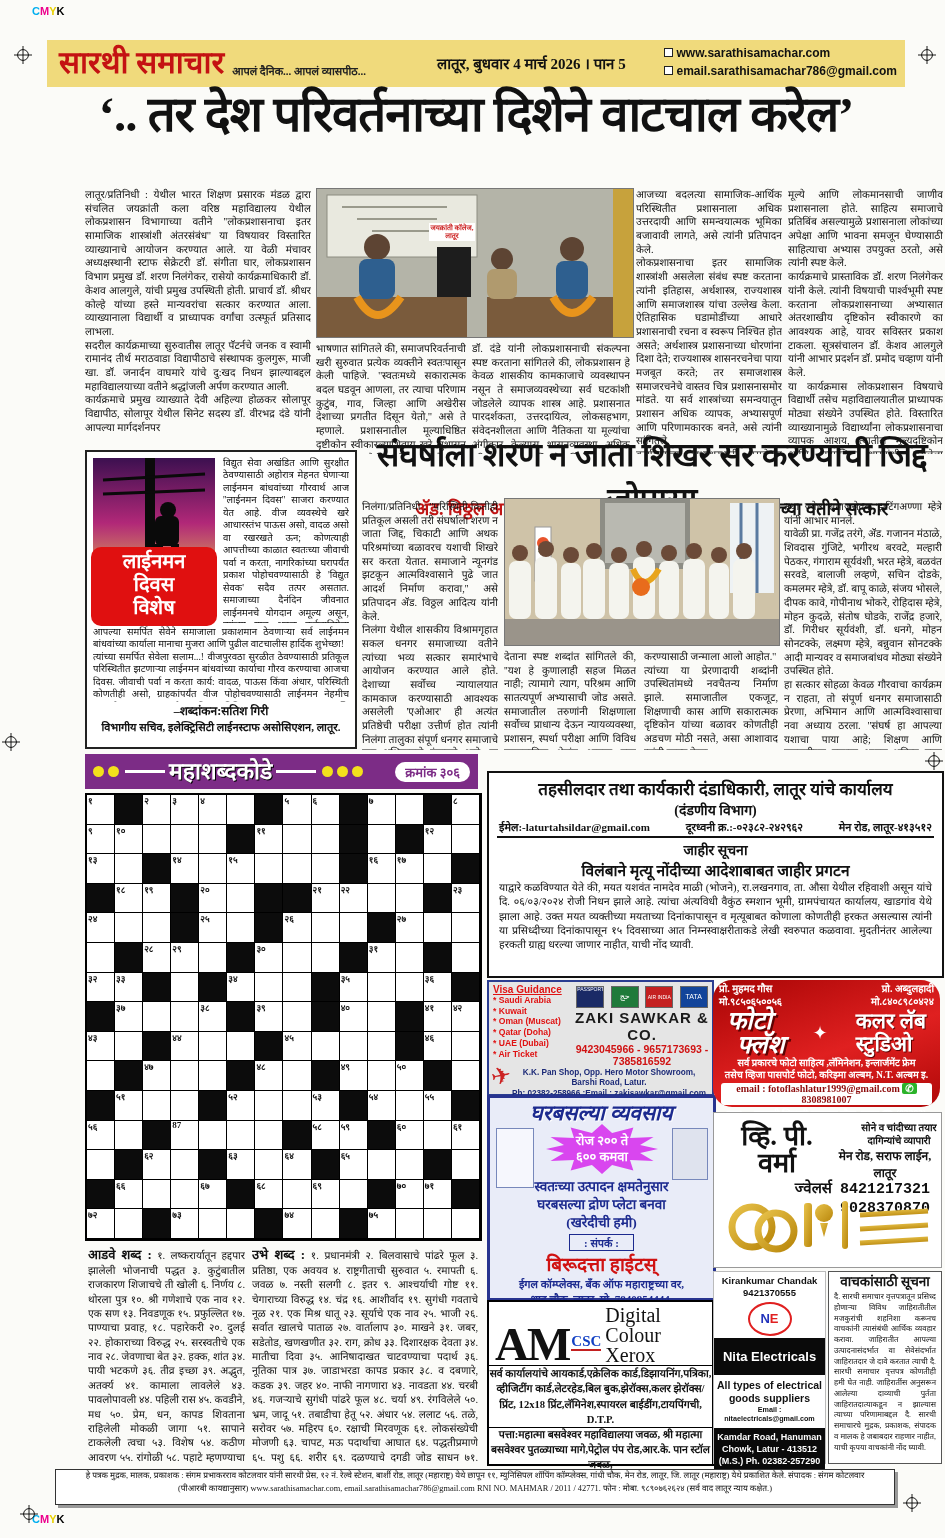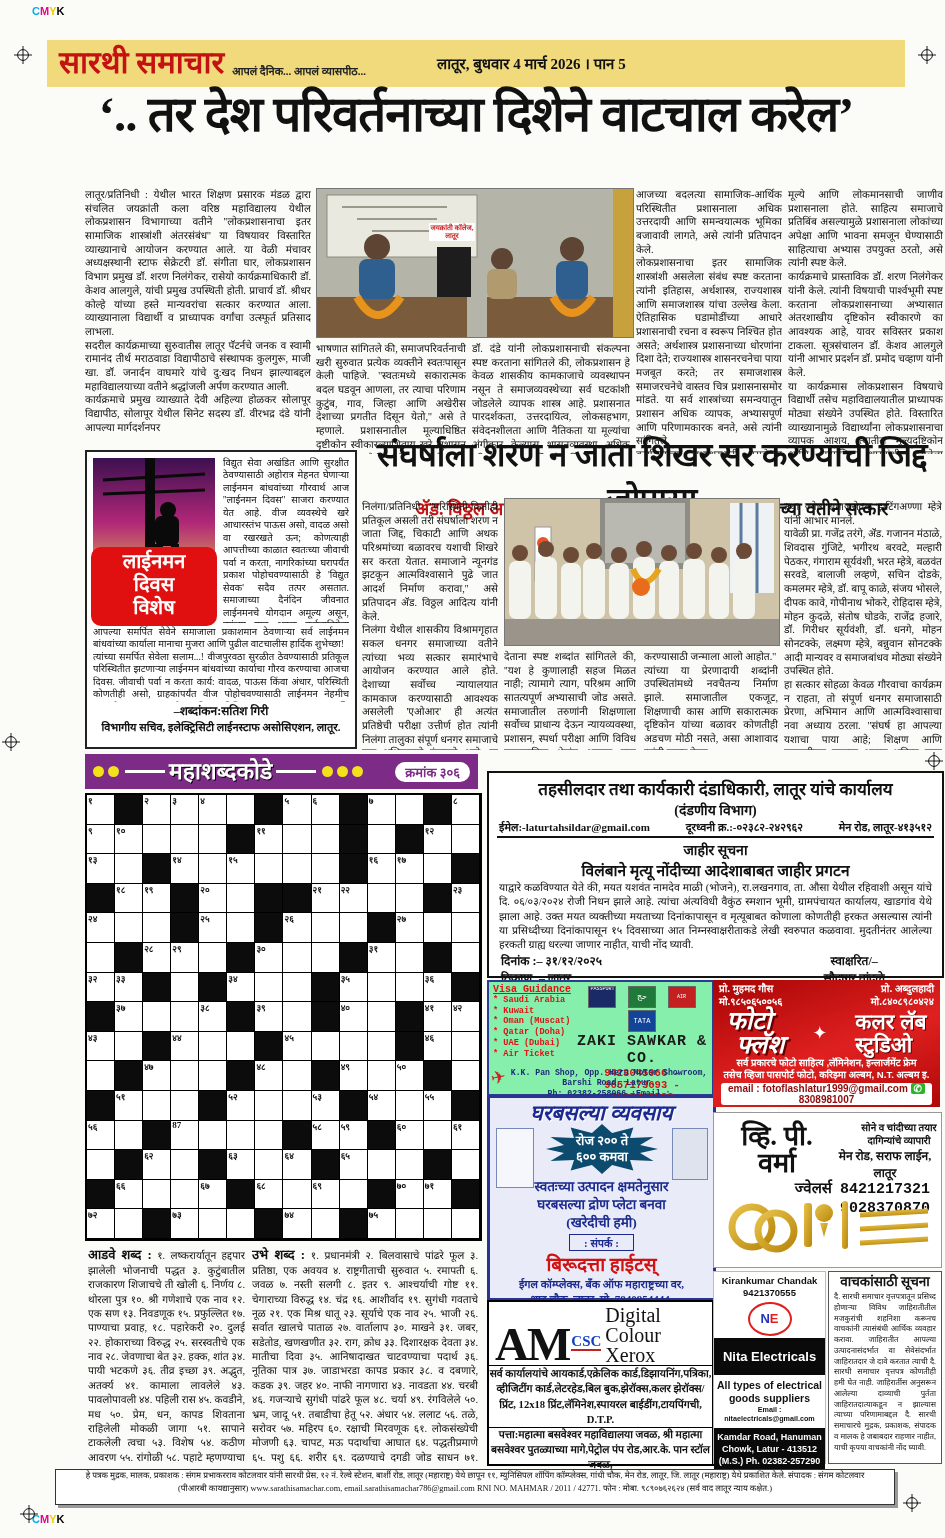--- a/index.html
+++ b/index.html
@@ -51,40 +51,40 @@
   .tah{border:2.5px solid #111;background:#fff;font-family:"Liberation Serif",serif;}
   .tah .t1{font-size:17px;font-weight:bold;}
   .tah .t2{font-size:14px;font-weight:bold;}
   .tah .row{display:flex;justify-content:space-between;font-size:11px;font-weight:bold;padding:0 10px;}
   .tah hr{border:none;border-top:2px solid #111;margin:2px 8px;}
   .tah .h2{font-size:15.5px;font-weight:bold;}
   .tah .h3{font-size:14px;font-weight:bold;}
   .tah .body{font-size:10.6px;line-height:1.35;padding:0 10px;text-align:justify;}
   .tah .bot{display:flex;justify-content:space-between;padding:0 12px;font-size:12px;font-weight:bold;}
   
-  .zaki{border:2px solid #2b3d91;background:#86efac;font-family:Liberation Mono, monospace;}
+  .zaki{border:2px solid #2b3d91;background:#e5e5e5;font-family:Liberation Sans, sans-serif;}
   .zk-vg{color:#e01212;font-weight:bold;font-size:10px;text-decoration:underline;}
   .zk-li{color:#e01212;font-weight:bold;font-size:8.6px;line-height:1.25;}
   .zk-name{font-size:15px;font-weight:bold;letter-spacing:1px;color:#1a1a1a;}
   .zk-num{color:#d01212;font-weight:bold;font-size:10.5px;}
   .zk-ad{color:#1c2a77;font-weight:bold;font-size:8.2px;line-height:1.25;}
   .logochip{display:inline-block;width:26px;height:20px;margin:1px;border:1px solid #666;font-size:5px;color:#fff;text-align:center;overflow:hidden;line-height:1.1;vertical-align:top;}
   .plane{color:#c22;font-size:24px;transform:rotate(-12deg);display:inline-block;}
   
   .ghar{border:3px solid #28348f;background:#e9ecf8;font-family:"Liberation Serif",serif;}
   .gh-title{color:#1c2a8f;font-size:21px;font-weight:bold;font-style:italic;text-shadow:1px 1px 0 #fff;}
   .star{clip-path:polygon(50% 0%,59% 18%,78% 7%,75% 28%,96% 26%,84% 42%,100% 50%,84% 58%,96% 74%,75% 72%,78% 93%,59% 82%,50% 100%,41% 82%,22% 93%,25% 72%,4% 74%,16% 58%,0% 50%,16% 42%,4% 26%,25% 28%,22% 7%,41% 18%);
-        background:#0c4a6e;color:#fff;display:flex;flex-direction:column;align-items:center;justify-content:center;font-weight:bold;font-size:13px;line-height:1.25;text-align:center;}
+        background:#d946ef;color:#fff;display:flex;flex-direction:column;align-items:center;justify-content:center;font-weight:bold;font-size:13px;line-height:1.25;text-align:center;}
   .gh-line{color:#1c2a8f;font-weight:bold;font-size:13.5px;line-height:1.35;}
   .gh-cont{display:inline-block;border:1px solid #1c2a8f;color:#1c2a8f;font-weight:bold;font-size:11px;padding:0 14px;}
   .gh-red{color:#d01212;font-size:19px;font-weight:bold;}
   .gh-ad{color:#1c2a8f;font-weight:bold;font-size:11px;line-height:1.4;}
   .sketch{border:1px solid #7788bb;background:#f6f7fd;}
   
-  .pf{background:linear-gradient(160deg,#a80505,#e02020 55%,#b00808);color:#fff;font-family:Liberation Sans, sans-serif;}
+  .pf{background:linear-gradient(160deg,#a80505,#e02020 55%,#b00808);color:#fff;font-family:Liberation Serif, serif;border-radius:19px;}
   .pf .small{font-size:10px;font-weight:bold;line-height:1.25;}
   .pf-logo{font-size:25px;font-weight:bold;font-style:italic;line-height:.95;text-shadow:2px 2px 0 #5d0303;}
   .pf-right{font-size:21px;font-weight:bold;line-height:1.1;text-shadow:1px 1px 0 #5d0303;}
   .pf-desc{font-size:9.6px;font-weight:bold;text-align:center;line-height:1.3;}
   .pf-email{background:#fff;color:#8d0b0b;font-size:10px;font-weight:bold;text-align:center;border-radius:3px;margin:2px 8px;}
   .wa{background:#2bb32a;color:#fff;border-radius:2px;padding:0 3px;}
   .pf-bot{font-size:9.6px;font-weight:bold;text-align:center;}
   
   .verma{background:#fff;border:1px solid #999;}
   .vm-name{font-size:27px;font-weight:bold;line-height:1;}
@@ -159,20 +159,24 @@
       <line x1="10" y1="0" x2="10" y2="20" stroke="#000"></line>
       <line x1="0" y1="10" x2="20" y2="10" stroke="#000"></line>
     </svg>
 
   <div class="abs mastband" style="left:47px;top:40px;width:858px;height:47px;">
     <div class="abs" style="left:12px;top:7px;display:flex;align-items:flex-end;">
       <span class="mastname">सारथी समाचार</span>
       <span class="masttag" style="margin-left:8px;">आपलं दैनिक... आपलं व्यासपीठ...</span>
     </div>
     <div class="abs dateline" style="left:390px;top:13px;">लातूर, बुधवार 4 मार्च 2026 । पान 5</div>
+    <div class="abs mastright" style="right:8px;top:4px;">
+      <div><span class="sqicon"></span><span>www.sarathisamachar.com</span></div>
+      <div><span class="sqicon"></span><span>email.sarathisamachar786@gmail.com</span></div>
+    </div>
   </div>
 
   <div class="abs ctr headline1" style="left:47px;top:90px;width:858px;">‘.. तर देश परिवर्तनाच्या दिशेने वाटचाल करेल’</div>
 
   <div class="abs col jt pre" style="left:85px;top:188px;width:226px;height:266px;">लातूर/प्रतिनिधी : येथील भारत शिक्षण प्रसारक मंडळ द्वारा संचलित जयक्रांती कला वरिष्ठ महाविद्यालय येथील लोकप्रशासन विभागाच्या वतीने ''लोकप्रशासनाचा इतर सामाजिक शास्त्रांशी अंतरसंबंध'' या विषयावर विस्तारित व्याख्यानाचे आयोजन करण्यात आले. या वेळी मंचावर अध्यक्षस्थानी स्टाफ सेक्रेटरी डॉ. संगीता घार, लोकप्रशासन विभाग प्रमुख डॉ. शरण निलंगेकर, रासेयो कार्यक्रमाधिकारी डॉ. केशव आलगुले, यांची प्रमुख उपस्थिती होती. प्राचार्य डॉ. श्रीधर कोल्हे यांच्या हस्ते मान्यवरांचा सत्कार करण्यात आला. व्याख्यानाला विद्यार्थी व प्राध्यापक वर्गांचा उत्स्फूर्त प्रतिसाद लाभला.
 सदरील कार्यक्रमाच्या सुरुवातीस लातूर पॅटर्नचे जनक व स्वामी रामानंद तीर्थ मराठवाडा विद्यापीठाचे संस्थापक कुलगुरू, माजी खा. डॉ. जनार्दन वाघमारे यांचे दु:खद निधन झाल्याबद्दल महाविद्यालयाच्या वतीने श्रद्धांजली अर्पण करण्यात आली.
 कार्यक्रमाचे प्रमुख व्याख्याते देवी अहिल्या होळकर सोलापूर विद्यापीठ, सोलापूर येथील सिनेट सदस्य डॉ. वीरभद्र दंडे यांनी आपल्या मार्गदर्शनपर</div>
 
   <div class="abs photo-frame" style="left:316px;top:188px;width:316px;height:148px;">
     <svg width="316" height="148" viewBox="0 0 316 148">
@@ -681,31 +685,20 @@
     <div class="ctr t2">(दंडणीय विभाग)</div>
     <div class="row">
       <span>ईमेल:-laturtahsildar@gmail.com</span>
       <span>दूरध्वनी क्र.:-०२३८२-२४२९६२</span>
       <span>मेन रोड, लातूर-४१३५१२</span>
     </div>
     <hr>
     <div class="ctr h3">जाहीर सूचना</div>
     <div class="ctr h2">विलंबाने मृत्यू नोंदीच्या आदेशाबाबत जाहीर प्रगटन</div>
     <div class="body">याद्वारे कळविण्यात येते की, मयत यशवंत नामदेव माळी (भोजने), रा.लखनगाव, ता. औसा येथील रहिवाशी असून यांचे दि. ०६/०३/२०२४ रोजी निधन झाले आहे. त्यांचा अंत्यविधी वैकुंठ स्मशान भूमी, ग्रामपंचायत कार्यालय, खाडगांव येथे झाला आहे. उक्त मयत व्यक्तीच्या मयताच्या दिनांकापासून व मृत्यूबाबत कोणाला कोणतीही हरकत असल्यास त्यांनी या प्रसिध्दीच्या दिनांकापासून १५ दिवसाच्या आत निम्नस्वाक्षरीताकडे लेखी स्वरुपात कळवावा. मुदतीनंतर आलेल्या हरकती ग्राह्य धरल्या जाणार नाहीत, याची नोंद घ्यावी.</div>
-    <div class="bot">
-      <div>
-        <div>दिनांक :– ३१/१२/२०२५</div>
-        <div>ठिकाण :– लातूर</div>
-      </div>
-      <div class="ctr">
-        <div>स्वाक्षरित/–</div>
-        <div>सौदागर तांदळे</div>
-        <div>तालुका कार्यकारी दंडाधिकारी, लातूर</div>
-      </div>
-    </div>
   </div>
 
   <div class="abs zaki" style="left:487px;top:980px;width:223px;height:112px;">
     <div class="abs" style="left:4px;top:2px;width:78px;">
       <div class="zk-vg">Visa Guidance</div>
       <div class="zk-li pre">* Saudi Arabia
 * Kuwait
 * Oman (Muscat)
 * Qatar (Doha)
 * UAE (Dubai)

